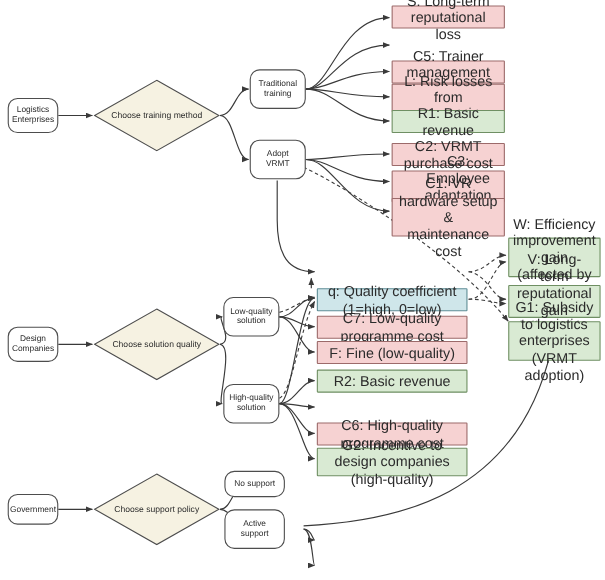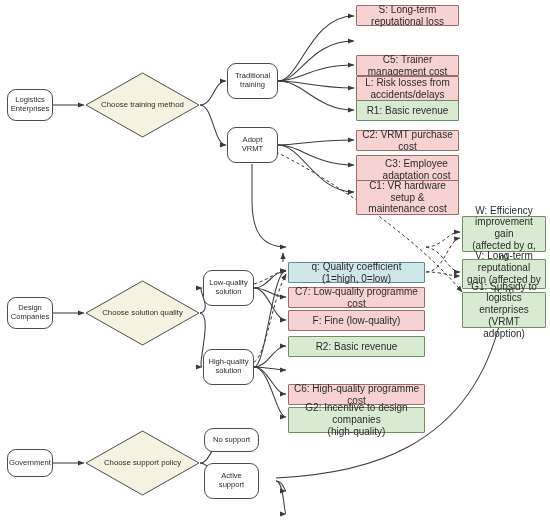--- a/index.html
+++ b/index.html
@@ -60,21 +60,21 @@
   }
   .diamond .dlabel {
     position: relative;
     z-index: 1;
     padding: 0 6px;
   }
   
   .obox {
     border: 1px solid #6e6e6e;
     border-radius: 1px;
-    font-size: 10px;
+    font-size: 13px;
     padding: 2px 4px;
   }
   .cost  { background: #f6d2d2; border-color: #9c6a6a; }
   .rev   { background: #d9ead3; border-color: #6f8f63; }
   .state { background: #cfe6ea; border-color: #5f8d96; }
 </style>
 </head>
 <body>
 
 <div id="canvas">

